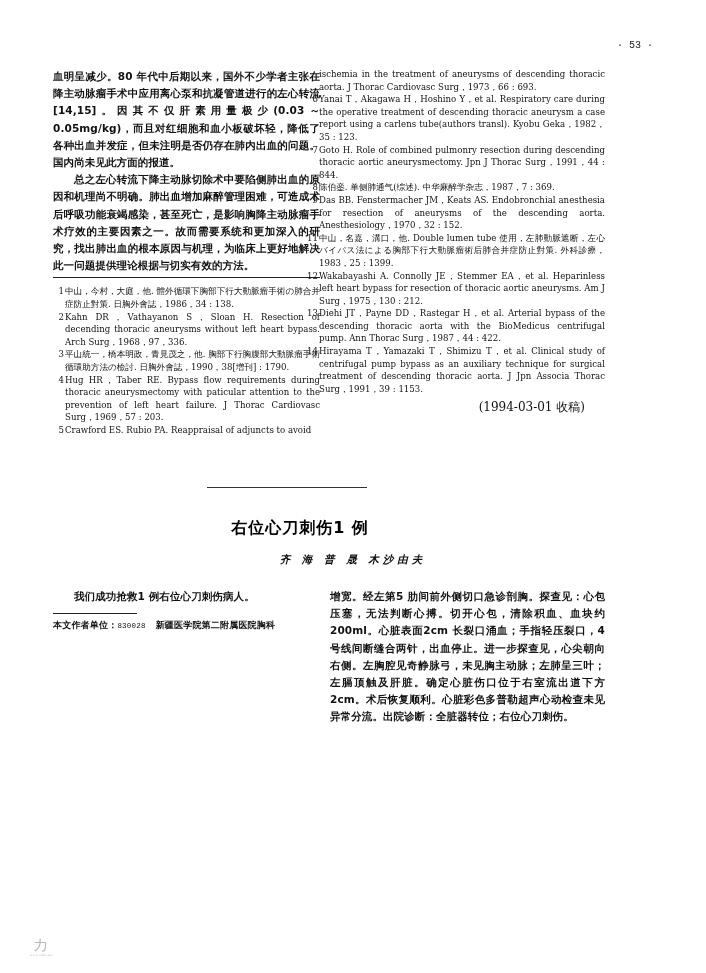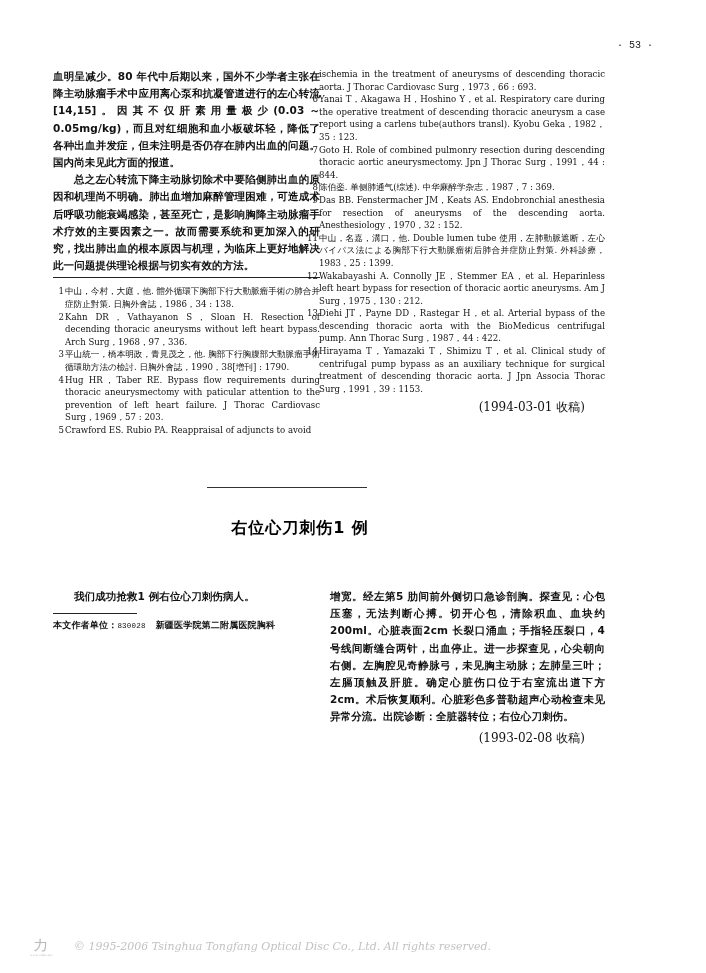--- a/index.html
+++ b/index.html
@@ -313,41 +313,40 @@
           <span class="ref-text">Hirayama T，Yamazaki T，Shimizu T，et al. Clinical study of centrifugal pump bypass as an auxiliary technique for surgical treatment of descending thoracic aorta. J Jpn Associa Thorac Surg，1991，39 : 1153.</span>
         </div>
       </div>
       <div class="recv-date">(1994-03-01 收稿)</div>
     </div>
   </div>
 
   <div class="article-divider"></div>
 
   <div class="article2-title">右位心刀刺伤1 例</div>
+  <div class="article2-authors">齐 海 普 晟 木沙由夫</div>
 
   <div class="cols2">
     <div class="col2 col2-left">
       <div class="zh-body">
         <p class="indent">我们成功抢救1 例右位心刀刺伤病人。</p>
       </div>
       <div class="footnote-rule"></div>
       <div class="footnote">
         <span>本文作者单位：</span><span class="small">830028</span>&nbsp;&nbsp;&nbsp;<span>新疆医学院第二附属医院胸科</span>
       </div>
     </div>
 
     <div class="col2 col2-right">
       <div class="zh-body">
         <p>增宽。经左第5 肋间前外侧切口急诊剖胸。探查见：心包压塞，无法判断心搏。切开心包，清除积血、血块约200ml。心脏表面2cm 长裂口涌血；手指轻压裂口，4 号线间断缝合两针，出血停止。进一步探查见，心尖朝向右侧。左胸腔见奇静脉弓，未见胸主动脉；左肺呈三叶；左膈顶触及肝脏。确定心脏伤口位于右室流出道下方2cm。术后恢复顺利。心脏彩色多普勒超声心动检查未见异常分流。出院诊断：全脏器转位；右位心刀刺伤。</p>
       </div>
-      <div class="recv-date">(1993-02-08 收稿)</div>
     </div>
   </div>
 
   <div class="footer">
     <div class="footer-logo">
       <span>カ</span>
       <span class="footer-logo-sub">www.cnki.net</span>
     </div>
-    <div class="footer-text">© 1995-2006 Tsinghua Tongfang Optical Disc Co., Ltd.   All rights reserved.</div>
   </div>
 
 </div>
 
 </body></html>

